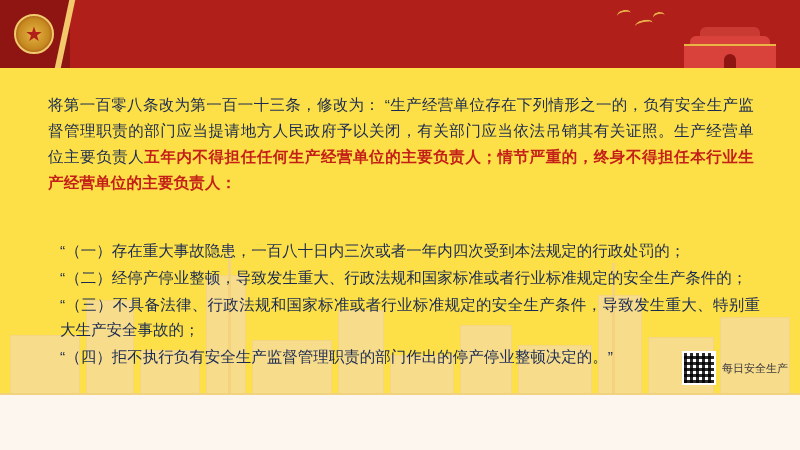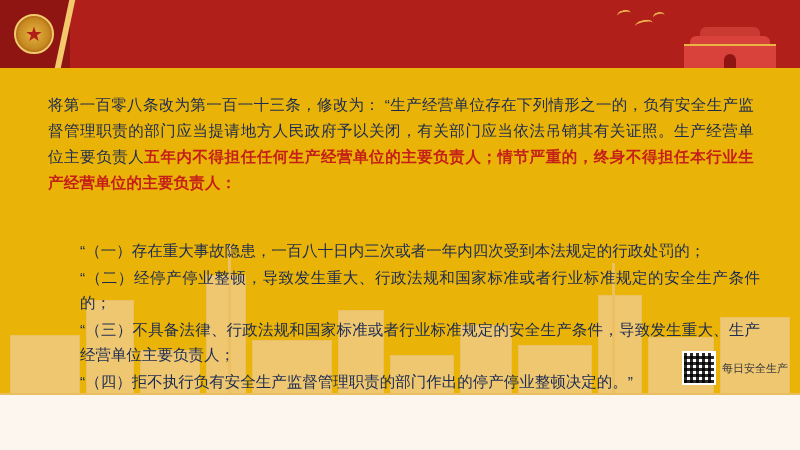--- a/index.html
+++ b/index.html
@@ -143,21 +143,21 @@
   .bird.b2 { top: 12px; left: 20px; width: 18px; }
   .bird.b3 { top: 4px;  left: 38px; width: 12px; }
 
   
   .content {
     position: absolute;
     top: 68px;
     left: 0;
     width: 800px;
     height: 327px;
-    background: #eab308;
+    background: #fde047;
   }
   .bg-city {
     position: absolute;
     left: 0;
     bottom: 0;
     width: 800px;
     height: 170px;
     opacity: 0.55;
   }
   .bg-city .blk {
@@ -205,21 +205,20 @@
     left: 60px;
     width: 700px;
   }
   .item {
     color: #1a2a52;
     font-size: 15.5px;
     line-height: 25px;
     text-align: justify;
     margin-bottom: 2px;
     text-indent: 0;
-    margin-left: 20px;
   }
 
   
   .footer-badge {
     position: absolute;
     right: 12px;
     bottom: 10px;
     display: flex;
     align-items: center;
     gap: 6px;
@@ -290,21 +289,21 @@
     </div>
 
     <div class="para p-main">
       <span>将第一百零八条改为第一百一十三条，修改为：</span>
       <span>“生产经营单位存在下列情形之一的，负有安全生产监督管理职责的部门应当提请地方人民政府予以关闭，有关部门应当依法吊销其有关证照。生产经营单位主要负责人</span><span class="hl">五年内不得担任任何生产经营单位的主要负责人；情节严重的，终身不得担任本行业生产经营单位的主要负责人：</span>
     </div>
 
     <div class="items">
       <div class="item">“（一）存在重大事故隐患，一百八十日内三次或者一年内四次受到本法规定的行政处罚的；</div>
       <div class="item">“（二）经停产停业整顿，导致发生重大、行政法规和国家标准或者行业标准规定的安全生产条件的；</div>
-      <div class="item">“（三）不具备法律、行政法规和国家标准或者行业标准规定的安全生产条件，导致发生重大、生产经营单位主要负责人；</div>
+      <div class="item">“（三）不具备法律、行政法规和国家标准或者行业标准规定的安全生产条件，导致发生重大、特别重大生产安全事故的；</div>
       <div class="item">“（四）拒不执行负有安全生产监督管理职责的部门作出的停产停业整顿决定的。”</div>
     </div>
 
     <div class="footer-badge">
       <span class="qr"></span>
       <span class="footer-text">每日安全生产</span>
     </div>
 
   </div>
 </div>

